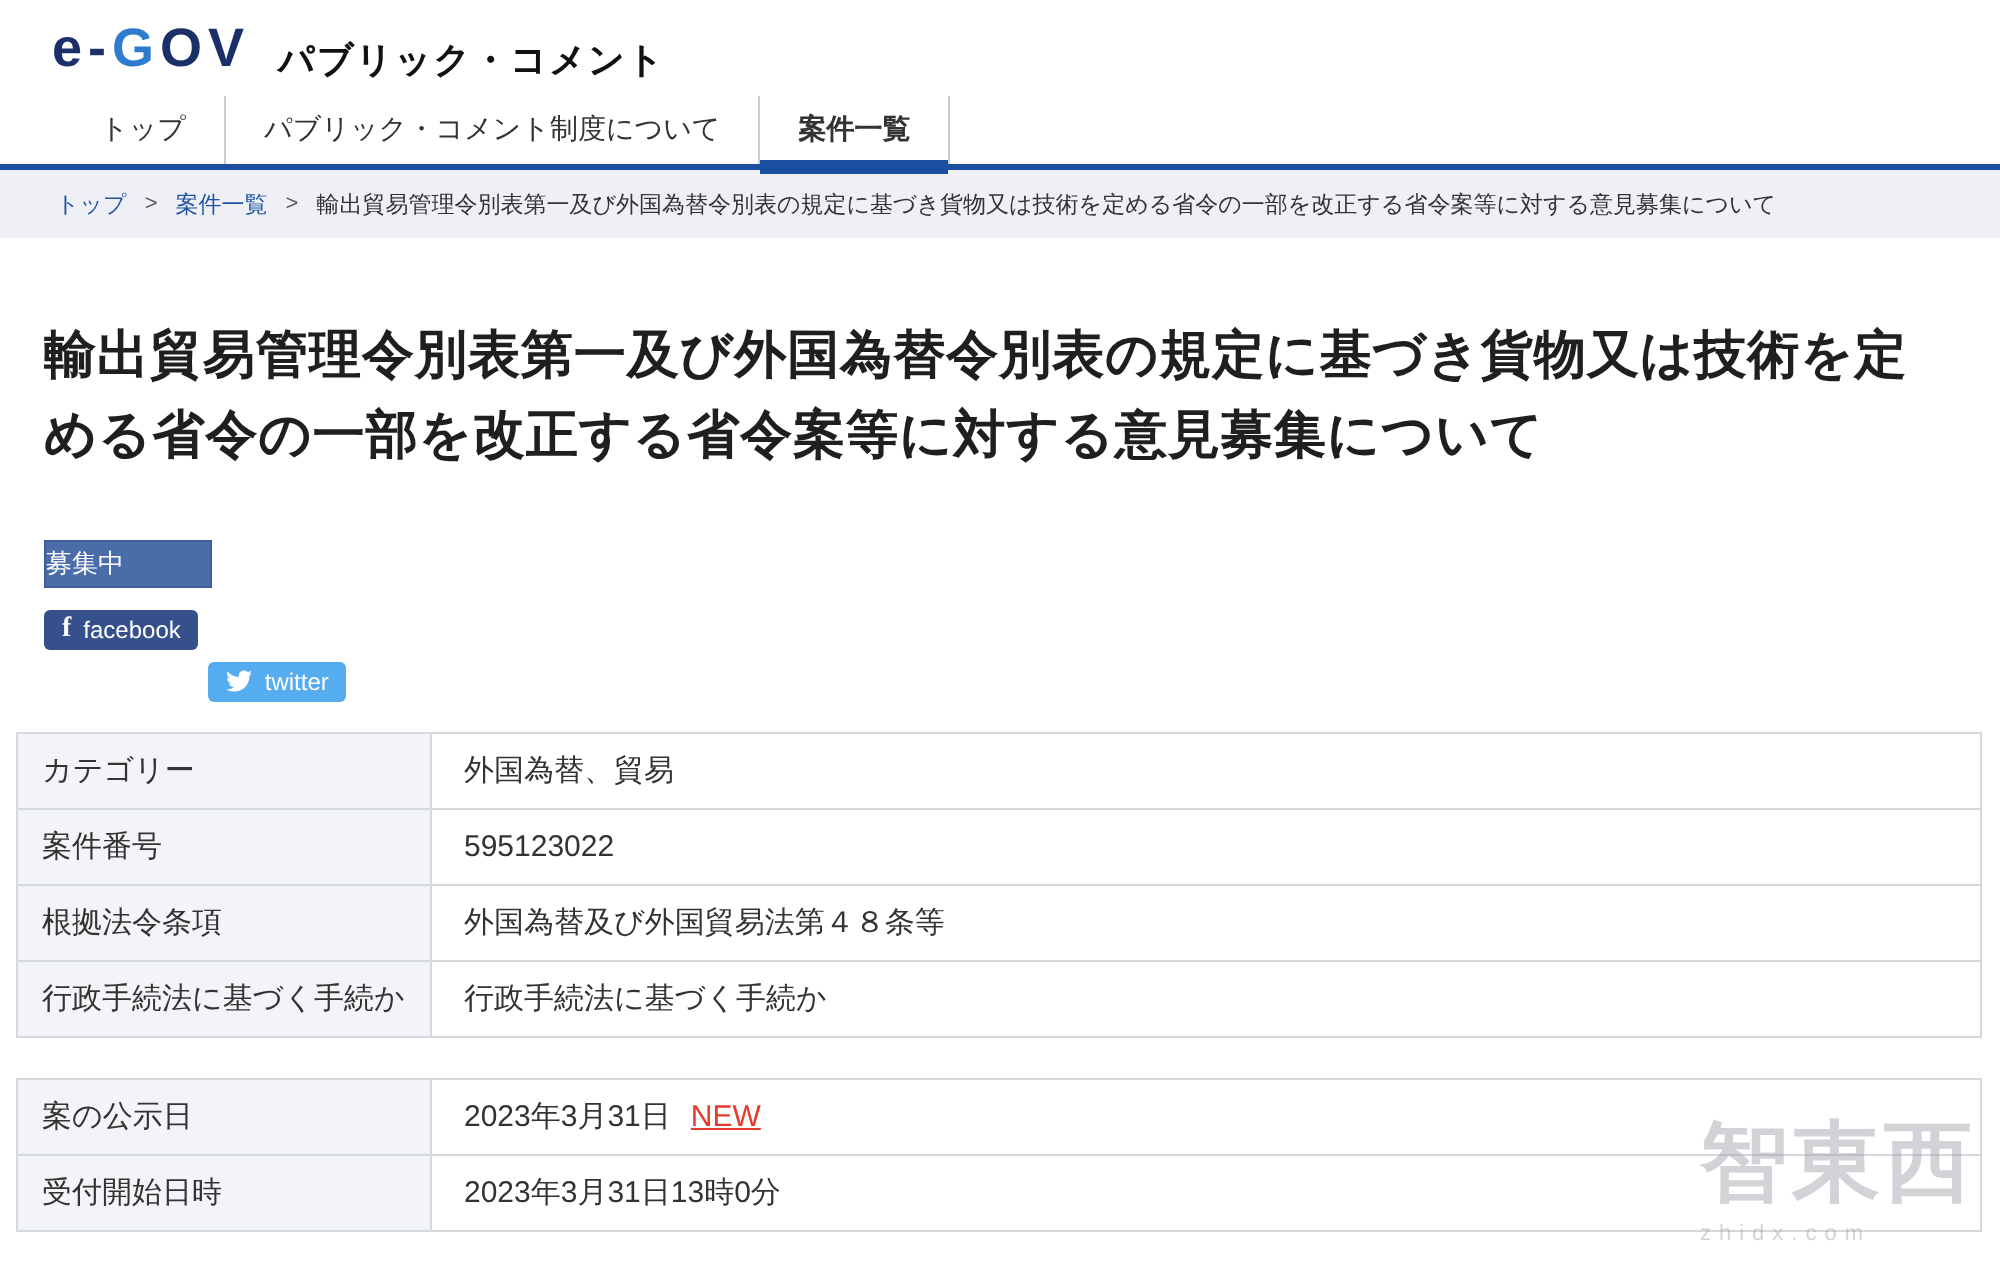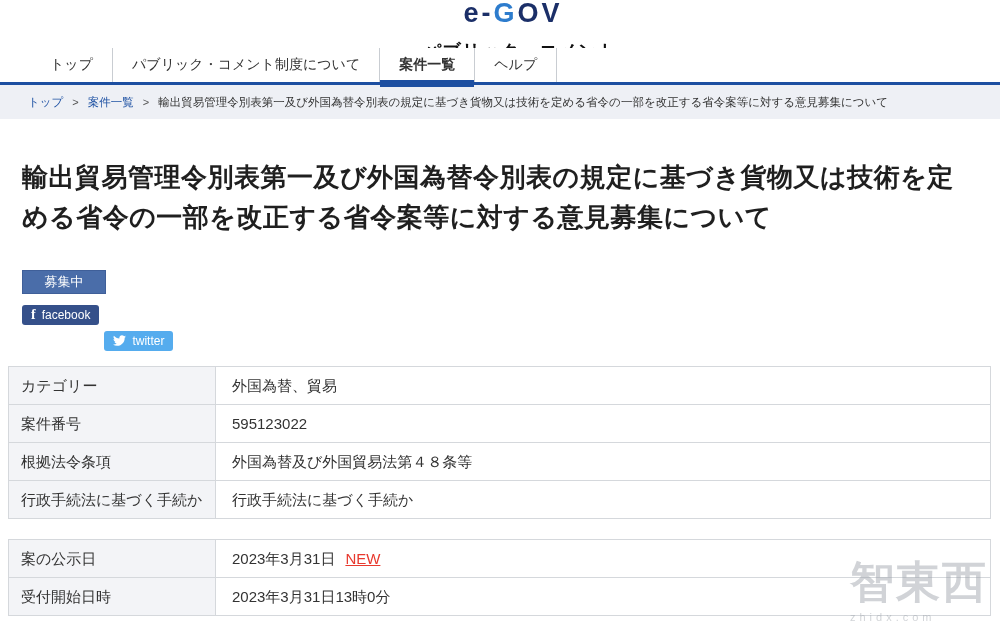--- a/index.html
+++ b/index.html
@@ -16,21 +16,20 @@
     overflow: hidden;
   }
 
   
   .header {
     height: 48px;
     display: flex;
     align-items: center;
     padding-left: 26px;
     background: #fff;
-    flex-direction: column;
   }
   .logo {
     font-weight: 700;
     font-size: 27px;
     letter-spacing: 3px;
     color: #1b2f68;
     line-height: 1;
     cursor: pointer;
   }
   .logo .logo-g { color: #2d7ccd; }
@@ -102,21 +101,20 @@
   }
   .status-badge {
     margin-top: 32px;
     display: inline-block;
     width: 84px;
     padding: 4px 0 5px;
     background: #4a6da9;
     border: 1px solid #3f5f99;
     color: #fff;
     font-size: 13px;
-    text-align: center;
     line-height: 1;
   }
   .share-row { margin-top: 11px; display: flex; gap: 5px; }
   .share-btn {
     display: inline-flex;
     align-items: center;
     gap: 6px;
     height: 20px;
     padding: 0 9px;
     border-radius: 3px;
@@ -173,21 +171,20 @@
 
   <div class="header">
     <div class="logo"><span>e-</span><span class="logo-g">G</span><span>OV</span></div>
     <div class="service-name">パブリック・コメント</div>
   </div>
 
   <div class="nav">
     <div class="nav-tab">トップ</div>
     <div class="nav-tab">パブリック・コメント制度について</div>
     <div class="nav-tab active">案件一覧</div>
-    <div class="nav-tab">ヘルプ</div>
   </div>
 
   <div class="breadcrumb">
     <span class="crumb-link">トップ</span>
     <span class="crumb-sep">&gt;</span>
     <span class="crumb-link">案件一覧</span>
     <span class="crumb-sep">&gt;</span>
     <span class="crumb-current">輸出貿易管理令別表第一及び外国為替令別表の規定に基づき貨物又は技術を定める省令の一部を改正する省令案等に対する意見募集について</span>
   </div>
 

